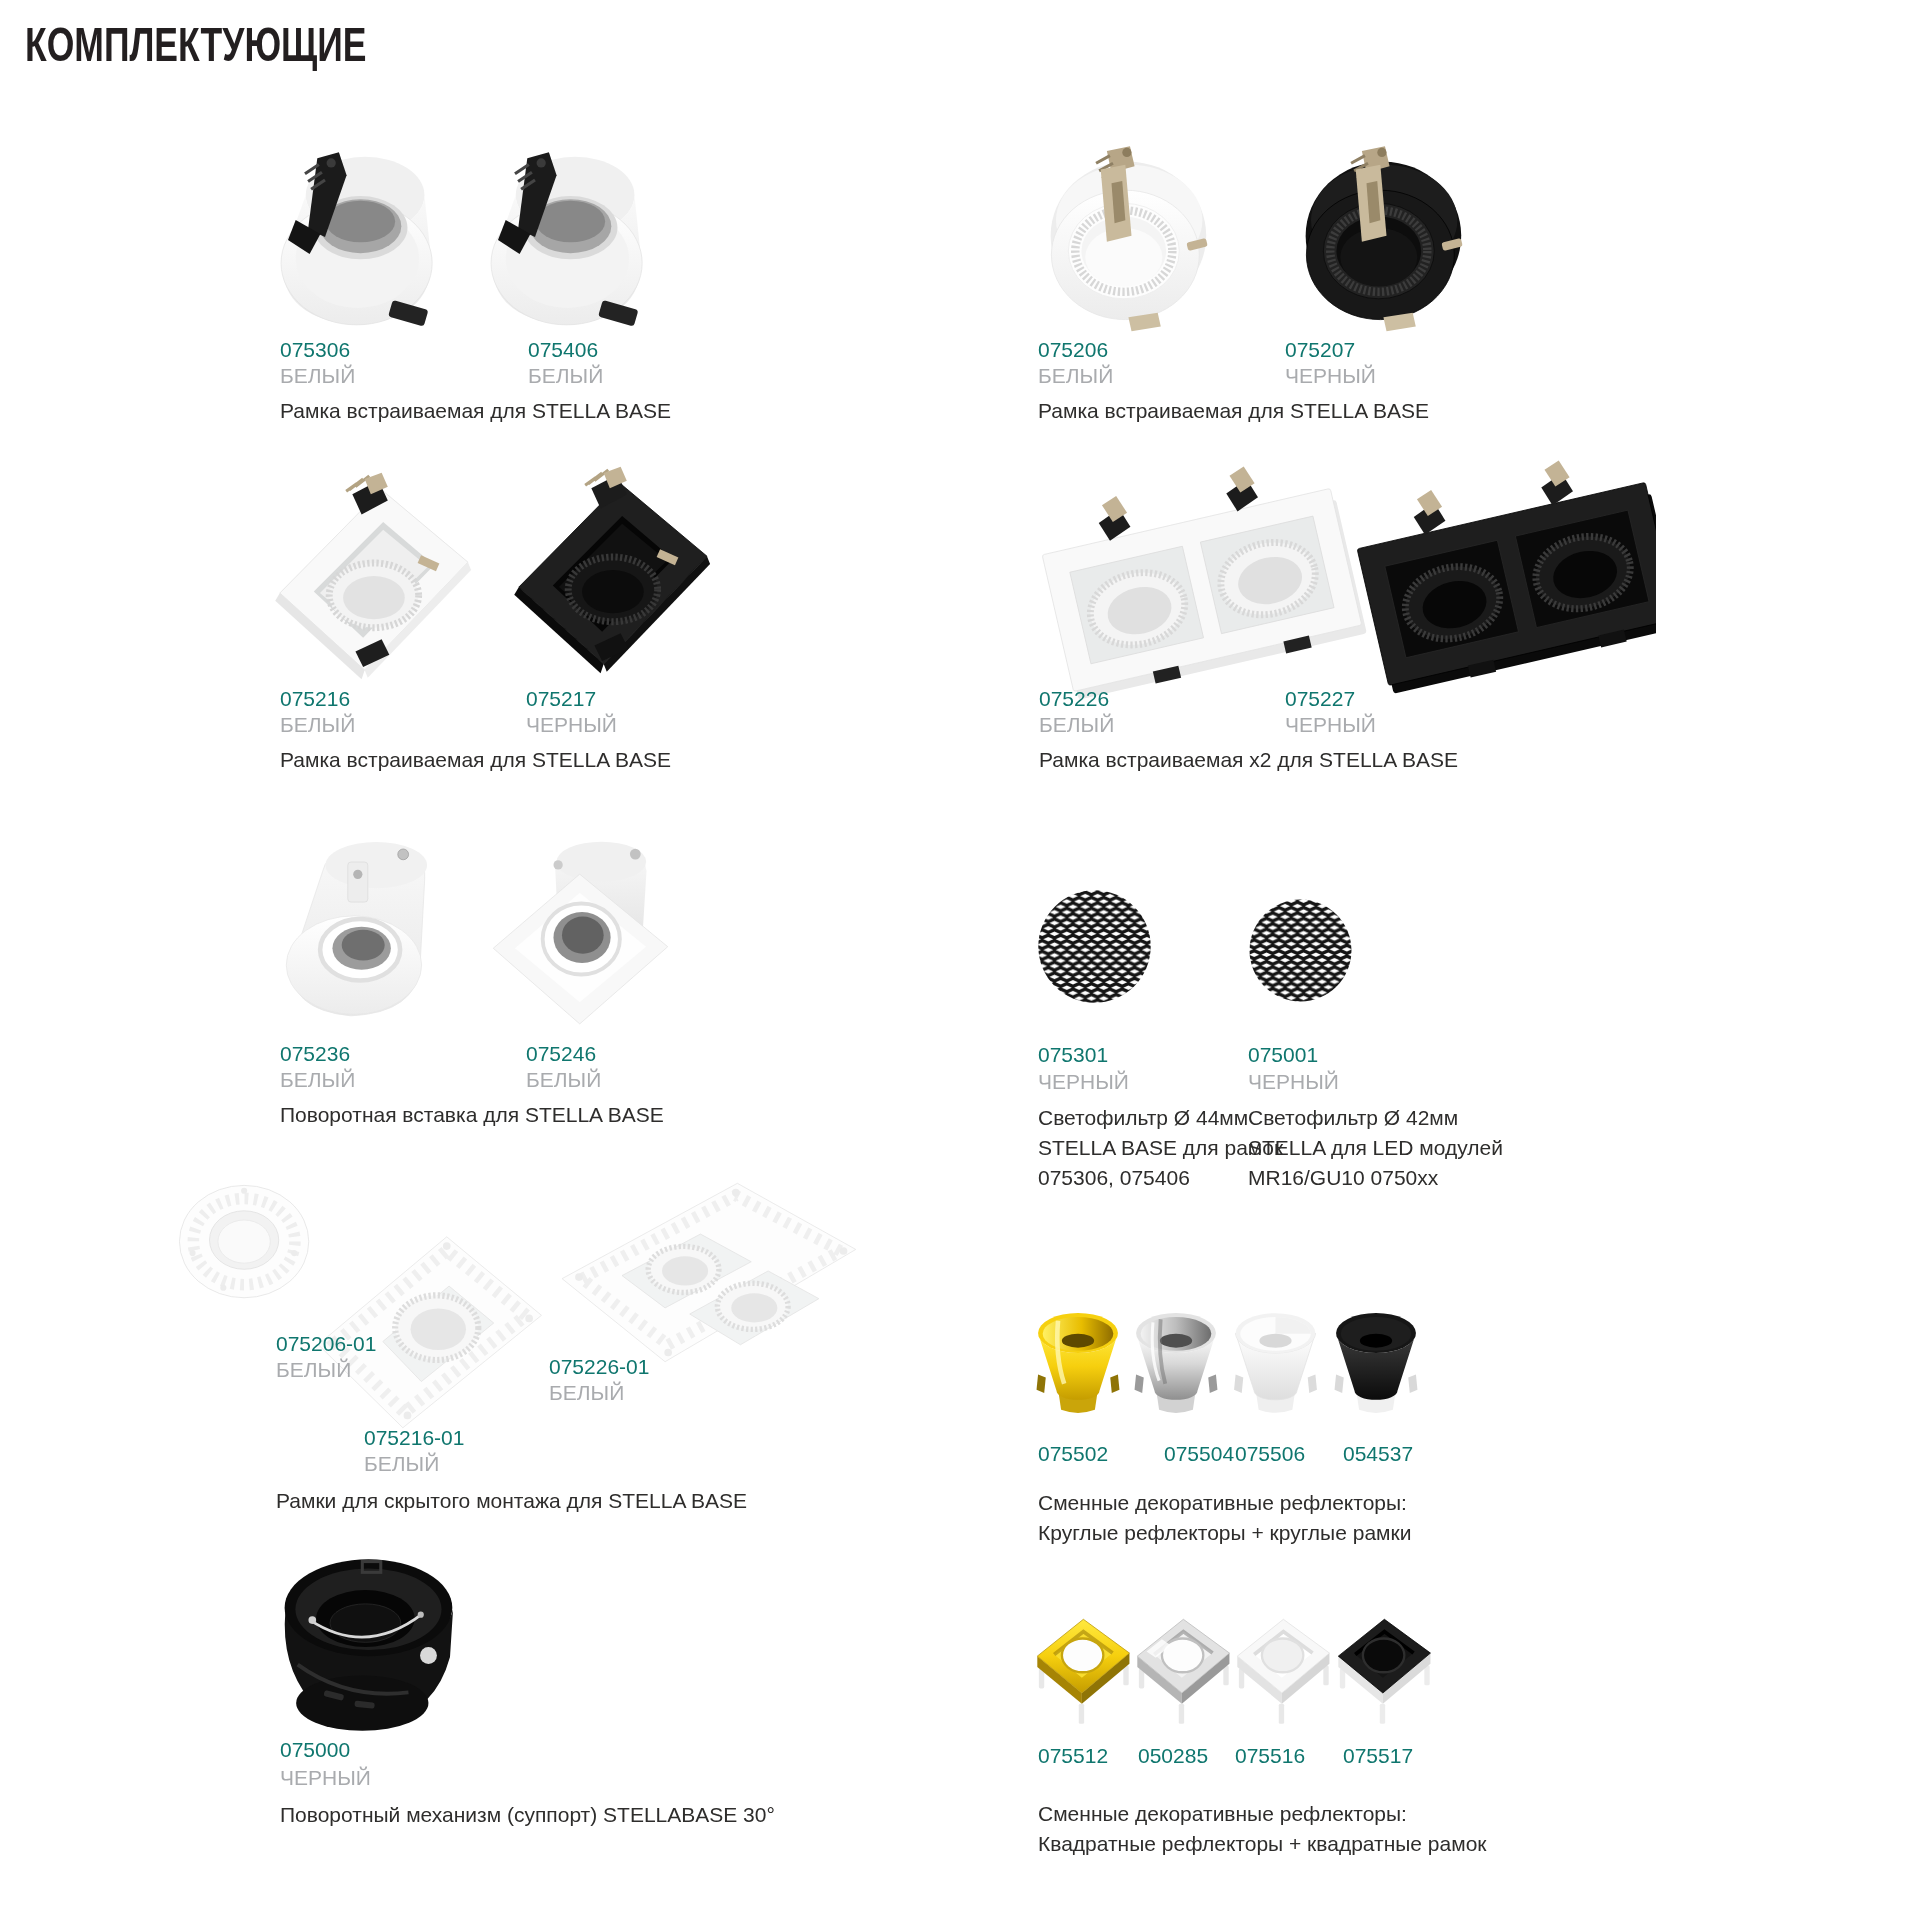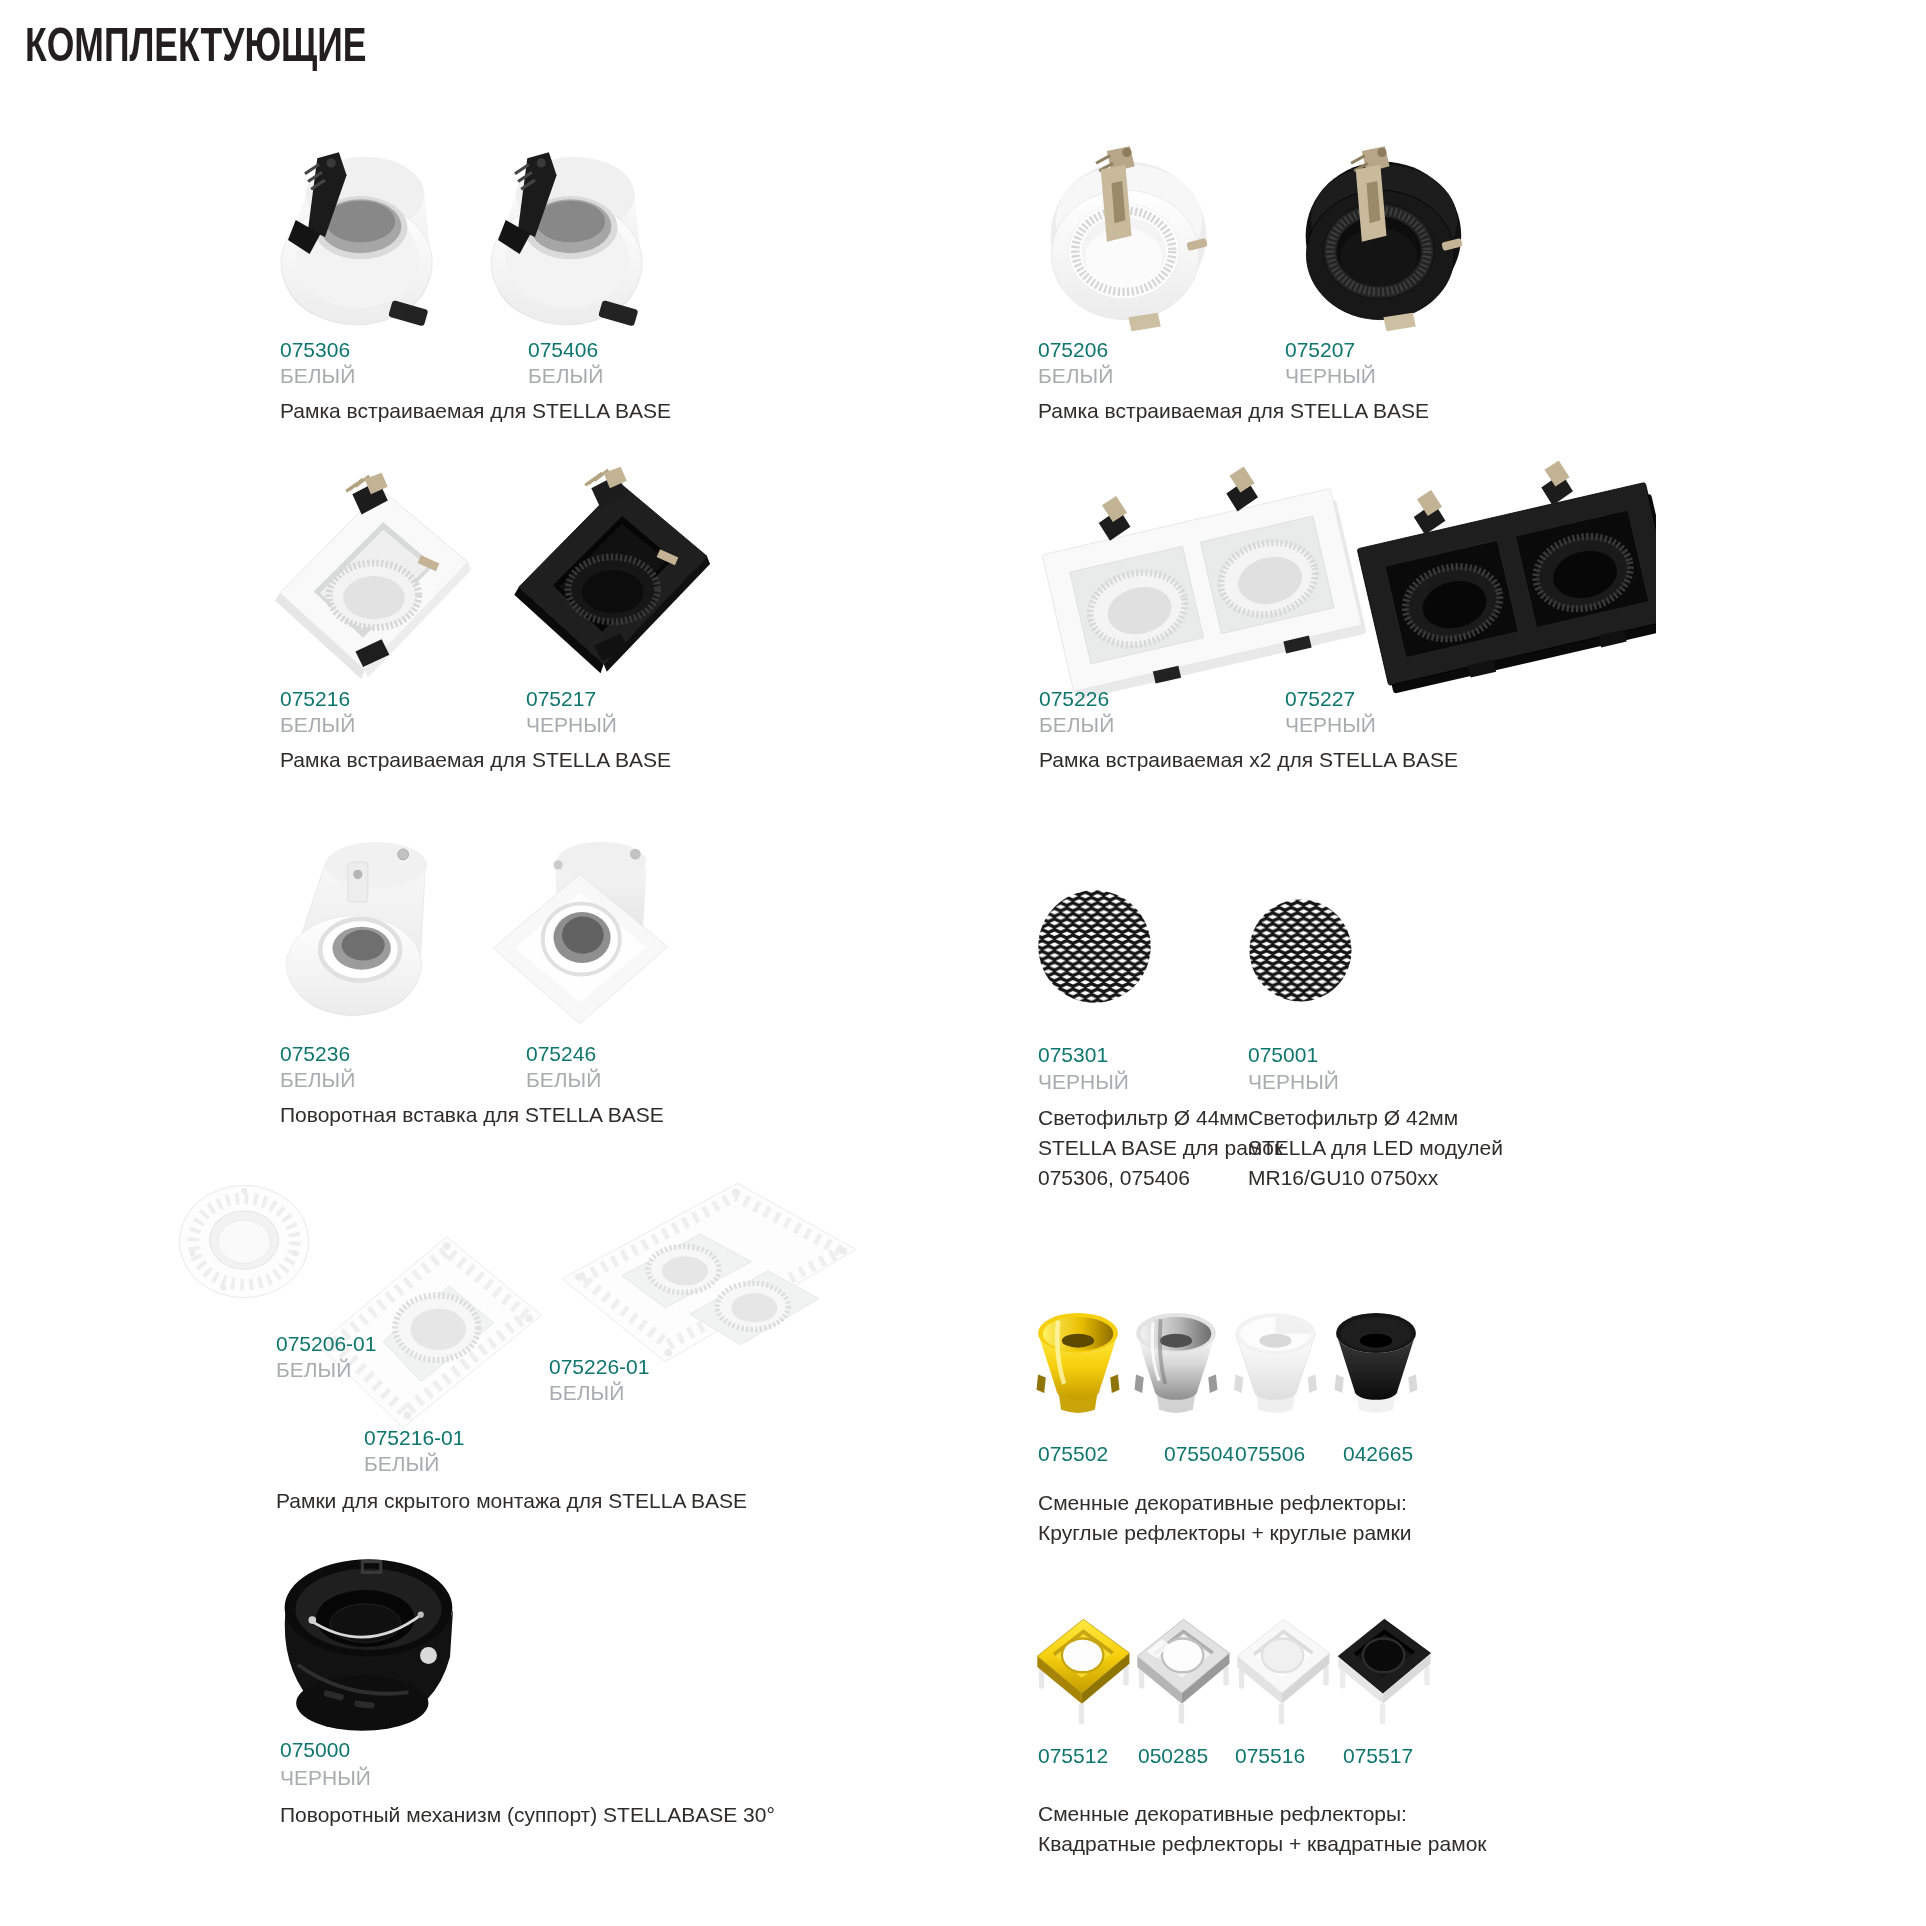--- a/index.html
+++ b/index.html
@@ -355,21 +355,21 @@
       <polygon points="4,84 14,88 12,108 2,104" fill="#d9d9d9"></polygon>
         <polygon points="108,84 98,88 100,108 110,104" fill="#d9d9d9"></polygon>
       <path d="M4 30 L28 105 A28 12 0 0 0 84 105 L108 30 A52 26 0 0 1 4 30 Z" fill="url(#gBCone)"></path>
       <ellipse cx="56" cy="30" rx="52" ry="26" fill="#161616"></ellipse>
       <ellipse cx="56" cy="31" rx="46" ry="22" fill="#1e1e1e"></ellipse>
       <ellipse cx="56" cy="40" rx="21" ry="9" fill="#000000"></ellipse>
     </svg>
     <div class="code" style="left:1038px;top:1442px">075502</div>
     <div class="code" style="left:1164px;top:1442px">075504</div>
     <div class="code" style="left:1235px;top:1442px">075506</div>
-    <div class="code" style="left:1343px;top:1442px">042665</div>
+    <div class="code" style="left:1343px;top:1442px">054537</div>
     <div class="desc" style="left:1038px;top:1488px">
       <div>Сменные декоративные рефлекторы:</div>
       <div>Круглые рефлекторы + круглые рамки</div>
     </div>
   </div>
 
   <div>
     <svg class="pimg" style="left:270px;top:1549px" width="200" height="189" viewBox="0 0 260 245">
       <path d="M20 80 Q14 150 52 196 Q95 232 150 224 Q215 210 234 140 L238 78 A110 64 0 0 1 20 80 Z" fill="#121212"></path>
       <ellipse cx="120" cy="200" rx="86" ry="36" fill="#0e0e0e"></ellipse>

